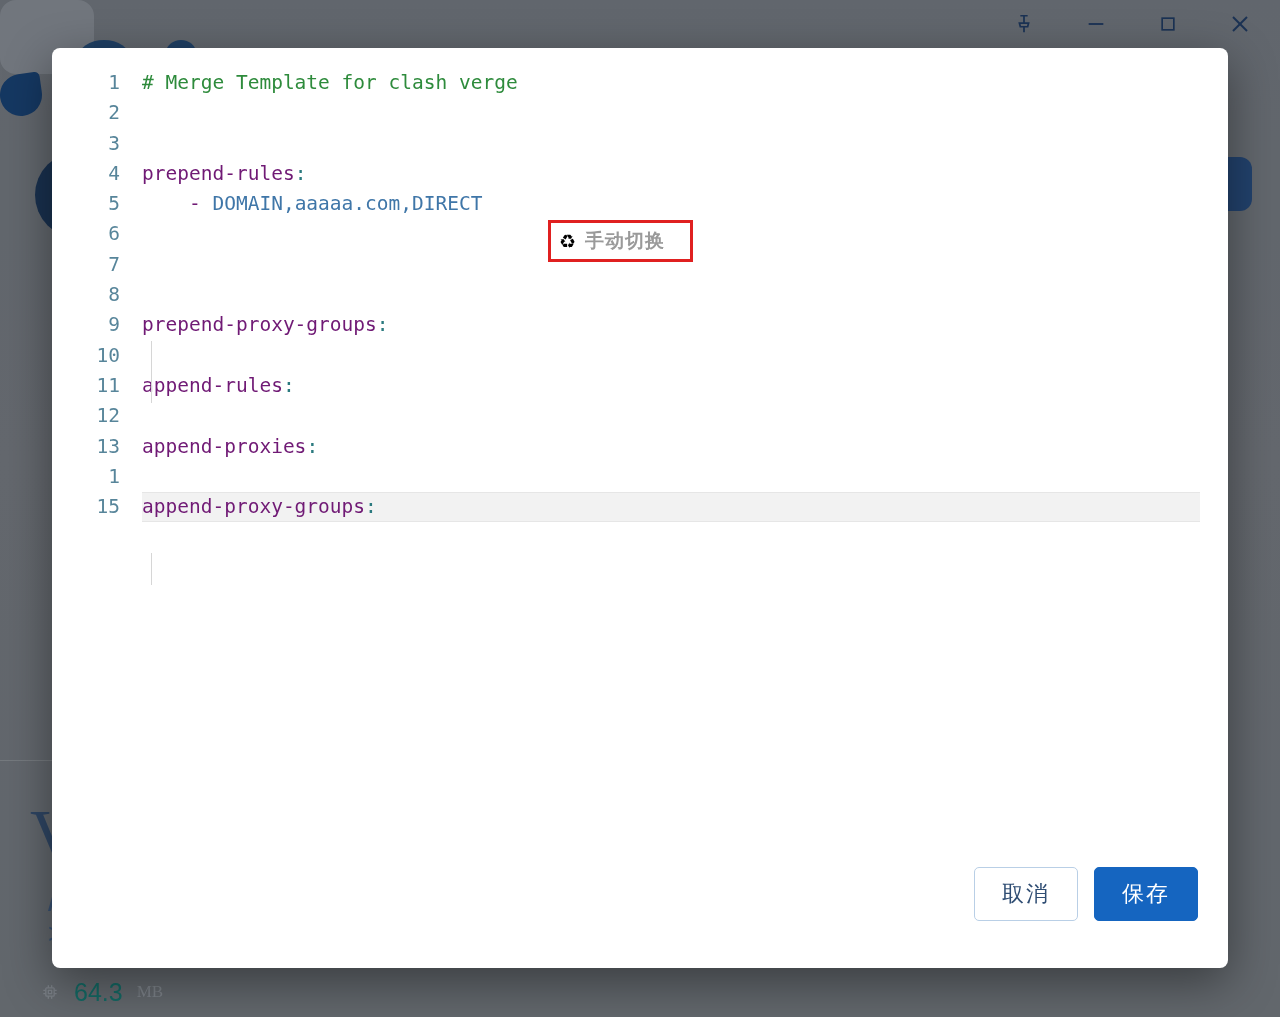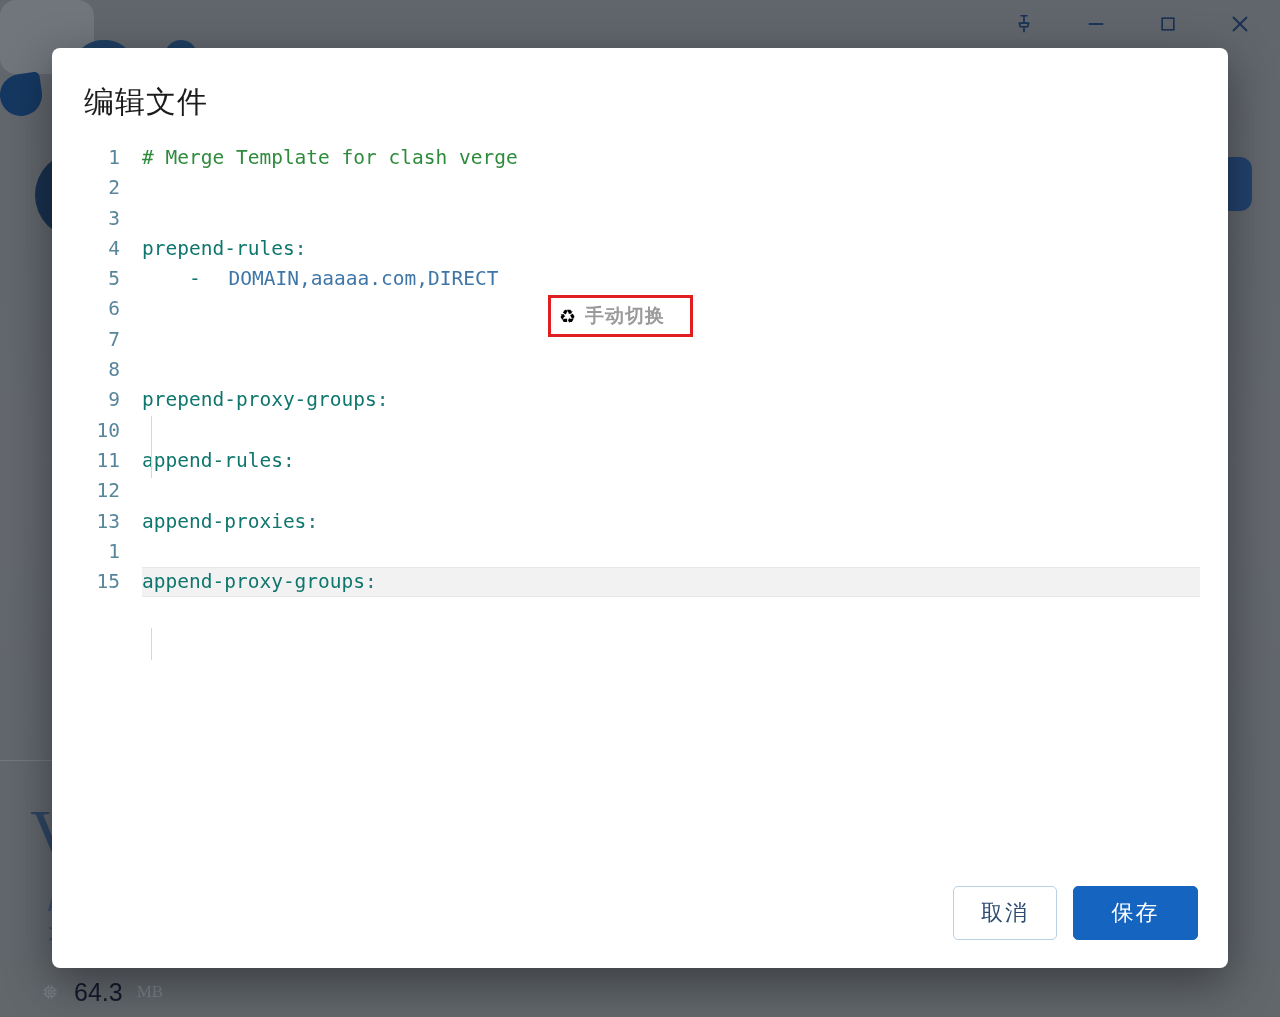--- a/index.html
+++ b/index.html
@@ -87,21 +87,21 @@
   }
   .win-btn svg { display: block; }
 
   
   #statusbar {
     position: absolute; left: 0; bottom: 0; width: 256px; height: 50px;
     display: flex; align-items: center; gap: 14px; padding-left: 40px;
     z-index: 20;
   }
   #chip-icon { color: #8d9299; display: flex; align-items: center; }
-  #mem-value { color: #0f172a; font-size: 25px; }
+  #mem-value { color: #0f766e; font-size: 25px; }
   #mem-unit  { color: #8f959c; font-size: 17px; font-family: Liberation Serif, serif; }
 
   
   #modal-scrim {
     position: absolute; inset: 0;
     background: rgba(40,44,50,.18);
     z-index: 40;
   }
   #edit-dialog {
     position: absolute;
@@ -149,22 +149,22 @@
   }
   .ln {
     width: 62px; text-align: right;
     color: #4f7f95; opacity: .95;
     padding-right: 22px;
     flex: none;
     position: relative; z-index: 1;
   }
   .ltxt { position: relative; z-index: 1; }
   .tok-comment { color: #2e8b3c; }
-  .tok-key     { color: #0f766e; margin-top: 12px; }
-  .tok-val     { color: #3f76a8; margin-left: 16px; }
+  .tok-key     { color: #701a75; margin-top: 12px; }
+  .tok-val     { color: #3f76a8; }
   .tok-punct   { color: #2b7a7f; }
 
   
   #indent-guide-1 {
     position: absolute; left: 71px; top: 273px; width: 1px; height: 62px;
     background: #d6d6d6; z-index: 1;
   }
   #indent-guide-2 {
     position: absolute; left: 71px; top: 485px; width: 1px; height: 32px;
     background: #d6d6d6; z-index: 1;
@@ -186,37 +186,37 @@
     font-family: "Liberation Sans", sans-serif;
     font-size: 19px; color: #9a9a9a;
     letter-spacing: 1px;
     font-weight: bold;
   }
 
   
   #dialog-footer {
     display: flex; justify-content: flex-end; align-items: center;
     gap: 16px;
-    padding: 0 30px 28px 0;
+    padding: 0 30px 47px 0;
   }
   .btn {
     font-size: 22px;
     border-radius: 5px;
     cursor: pointer;
     display: flex; align-items: center; justify-content: center;
     letter-spacing: 2px;
   }
   #cancel-button {
     width: 104px; height: 54px;
     background: #fff;
     border: 1px solid #b9cfe6;
     color: #2f4d73;
   }
   #save-button {
-    width: 125px; height: 54px;
+    width: 104px; height: 54px;
     background: #1565c0;
     border: 1px solid #1565c0;
     color: #fff;
   }
 </style>
 </head>
 <body>
 
 <div id="app-backdrop">
   <div id="bg-blob-a" class="bg-shape"></div>
@@ -264,21 +264,20 @@
     </svg>
   </span>
   <span id="mem-value">64.3</span>
   <span id="mem-unit">MB</span>
 </div>
 
 <div id="modal-scrim"></div>
 
 <div id="edit-dialog">
 
-  <div id="dialog-title">编辑文件</div>
 
   <div id="editor-wrap">
     <div id="code-area">
         <div class="code-line"><span class="ln">1</span><span class="ltxt"><span class="tok-comment"># Merge Template for clash verge</span></span></div>
         <div class="code-line"><span class="ln">2</span></div>
         <div class="code-line"><span class="ln">3</span><span class="ltxt"></span></div>
         <div class="code-line"><span class="ln">4</span><span class="ltxt"><span class="tok-key">prepend-rules</span><span class="tok-punct">:</span></span></div>
         <div class="code-line"><span class="ln">5</span><span class="ltxt"><span class="tok-key">    - </span><span class="tok-val">DOMAIN,aaaaa.com,DIRECT</span></span></div>
         <div class="code-line"><span class="ln">6</span></div>
         <div class="code-line"><span class="ln">7</span></div>

